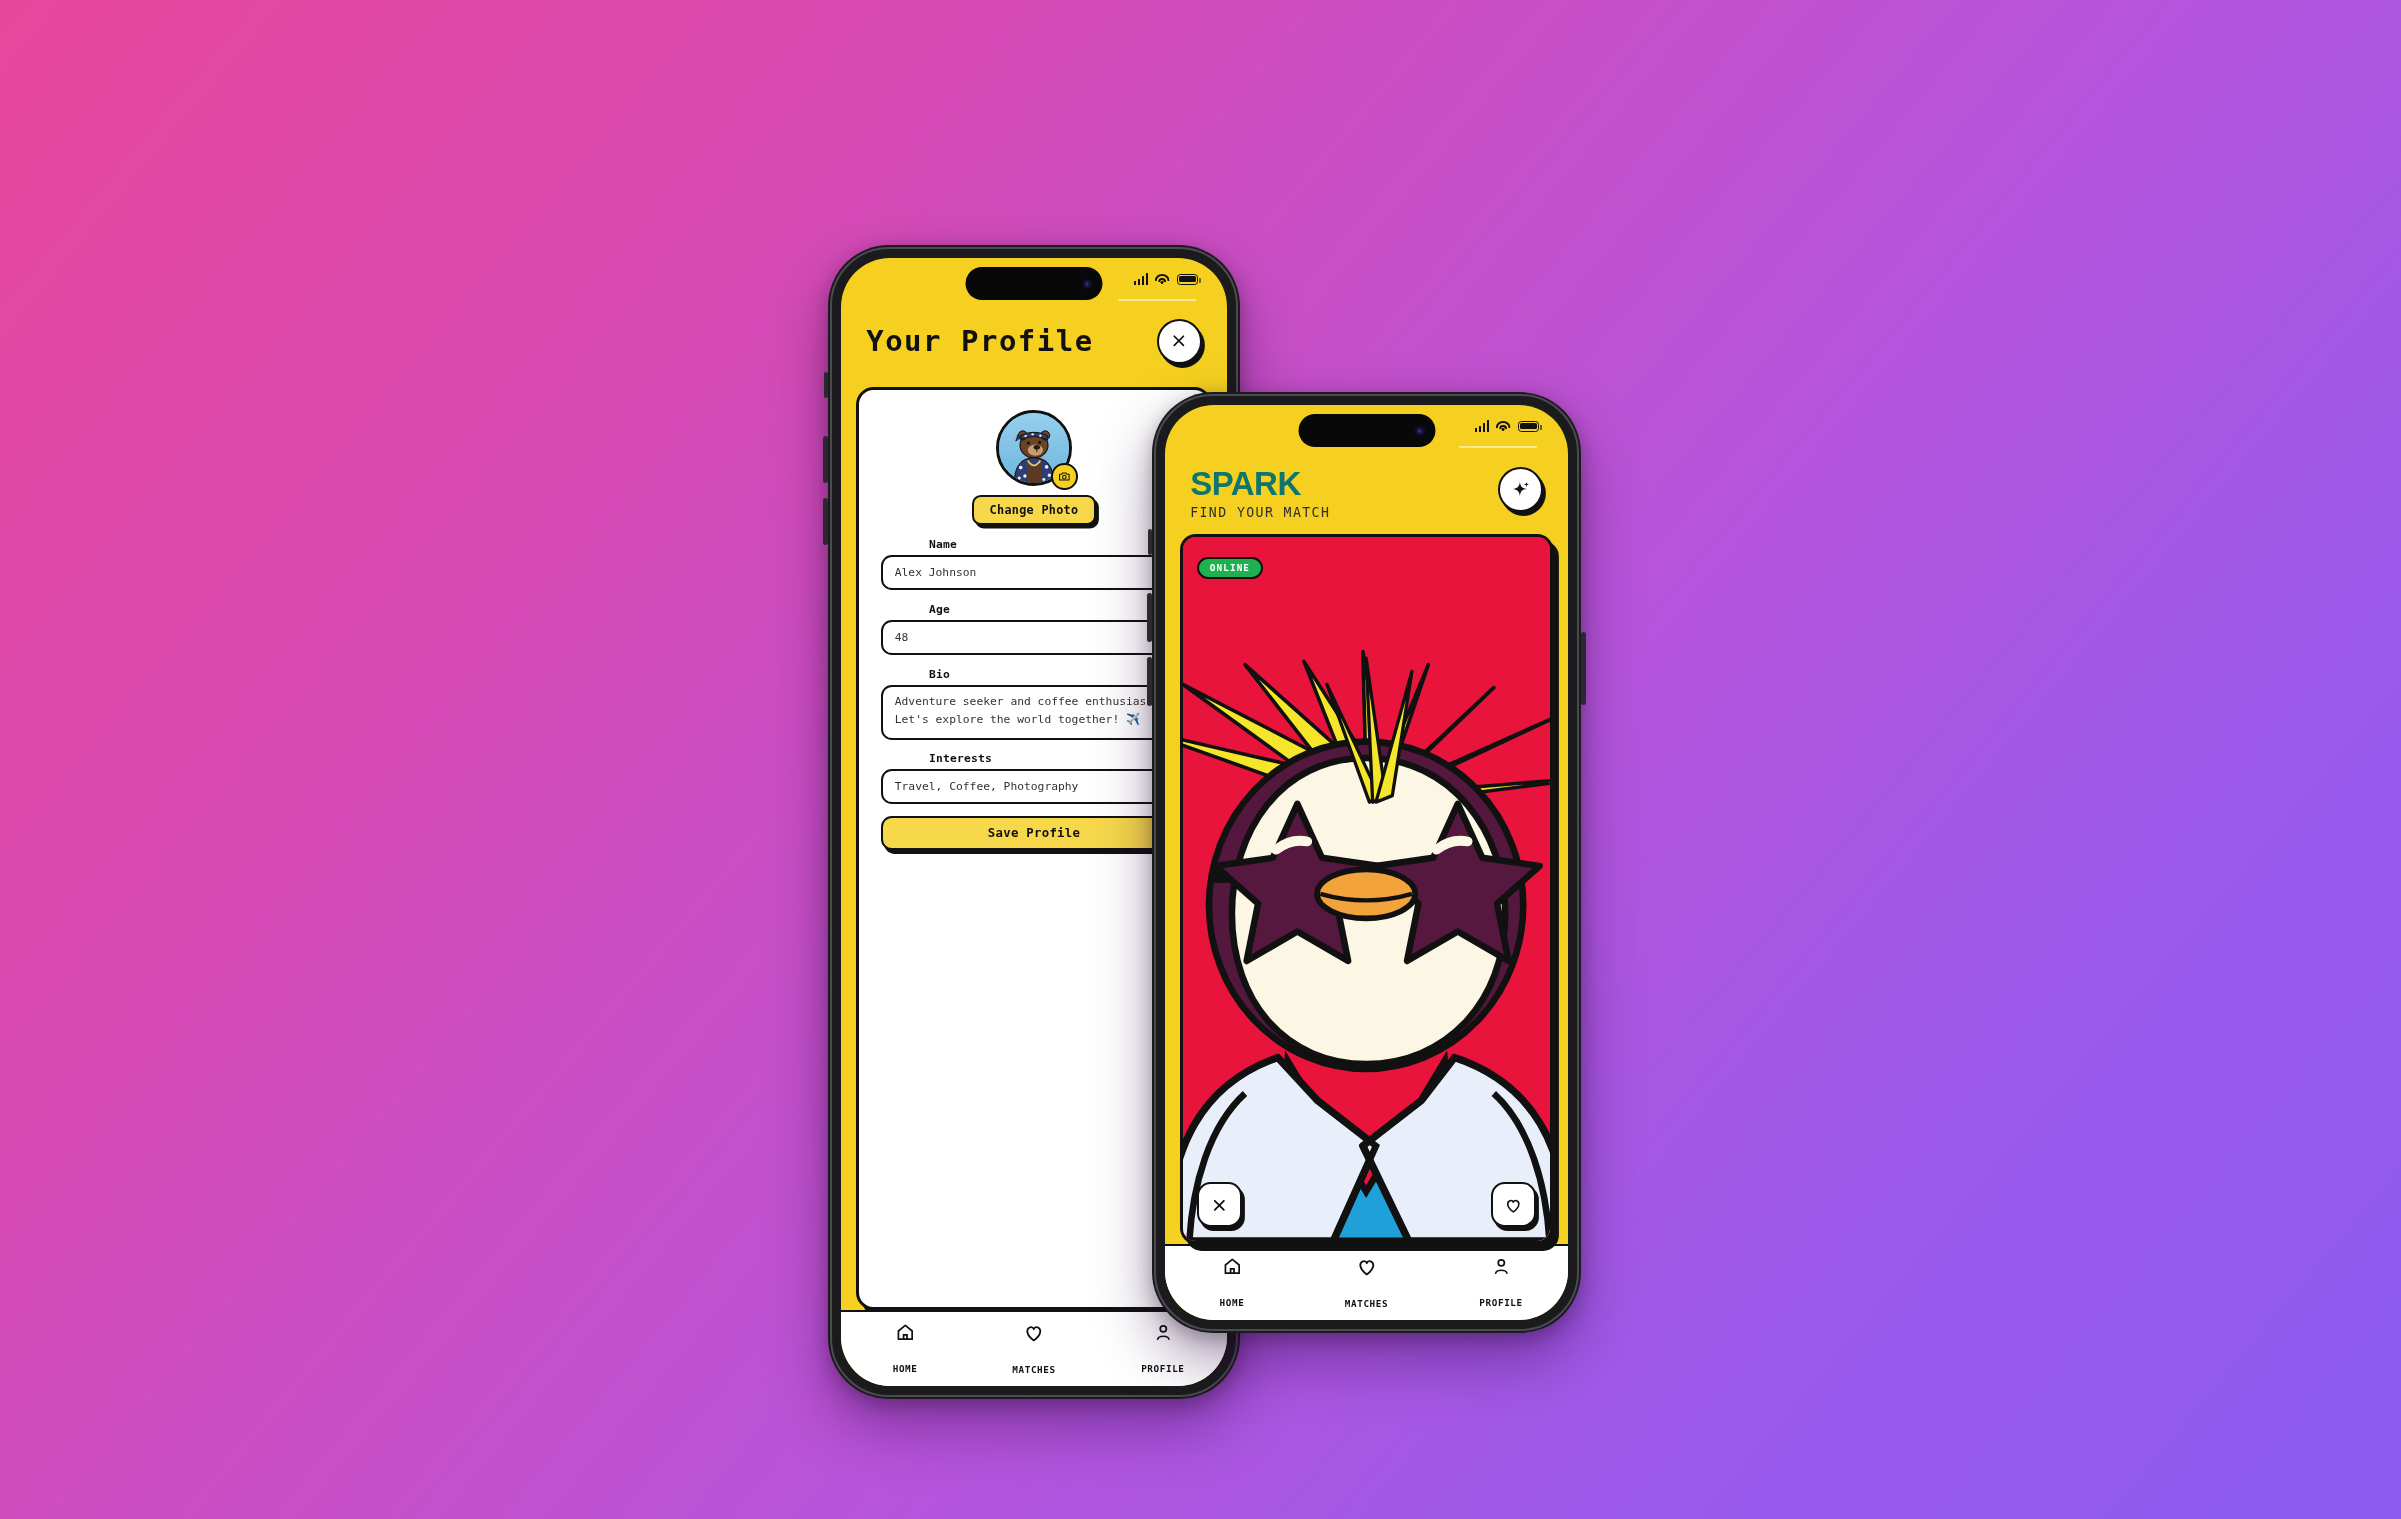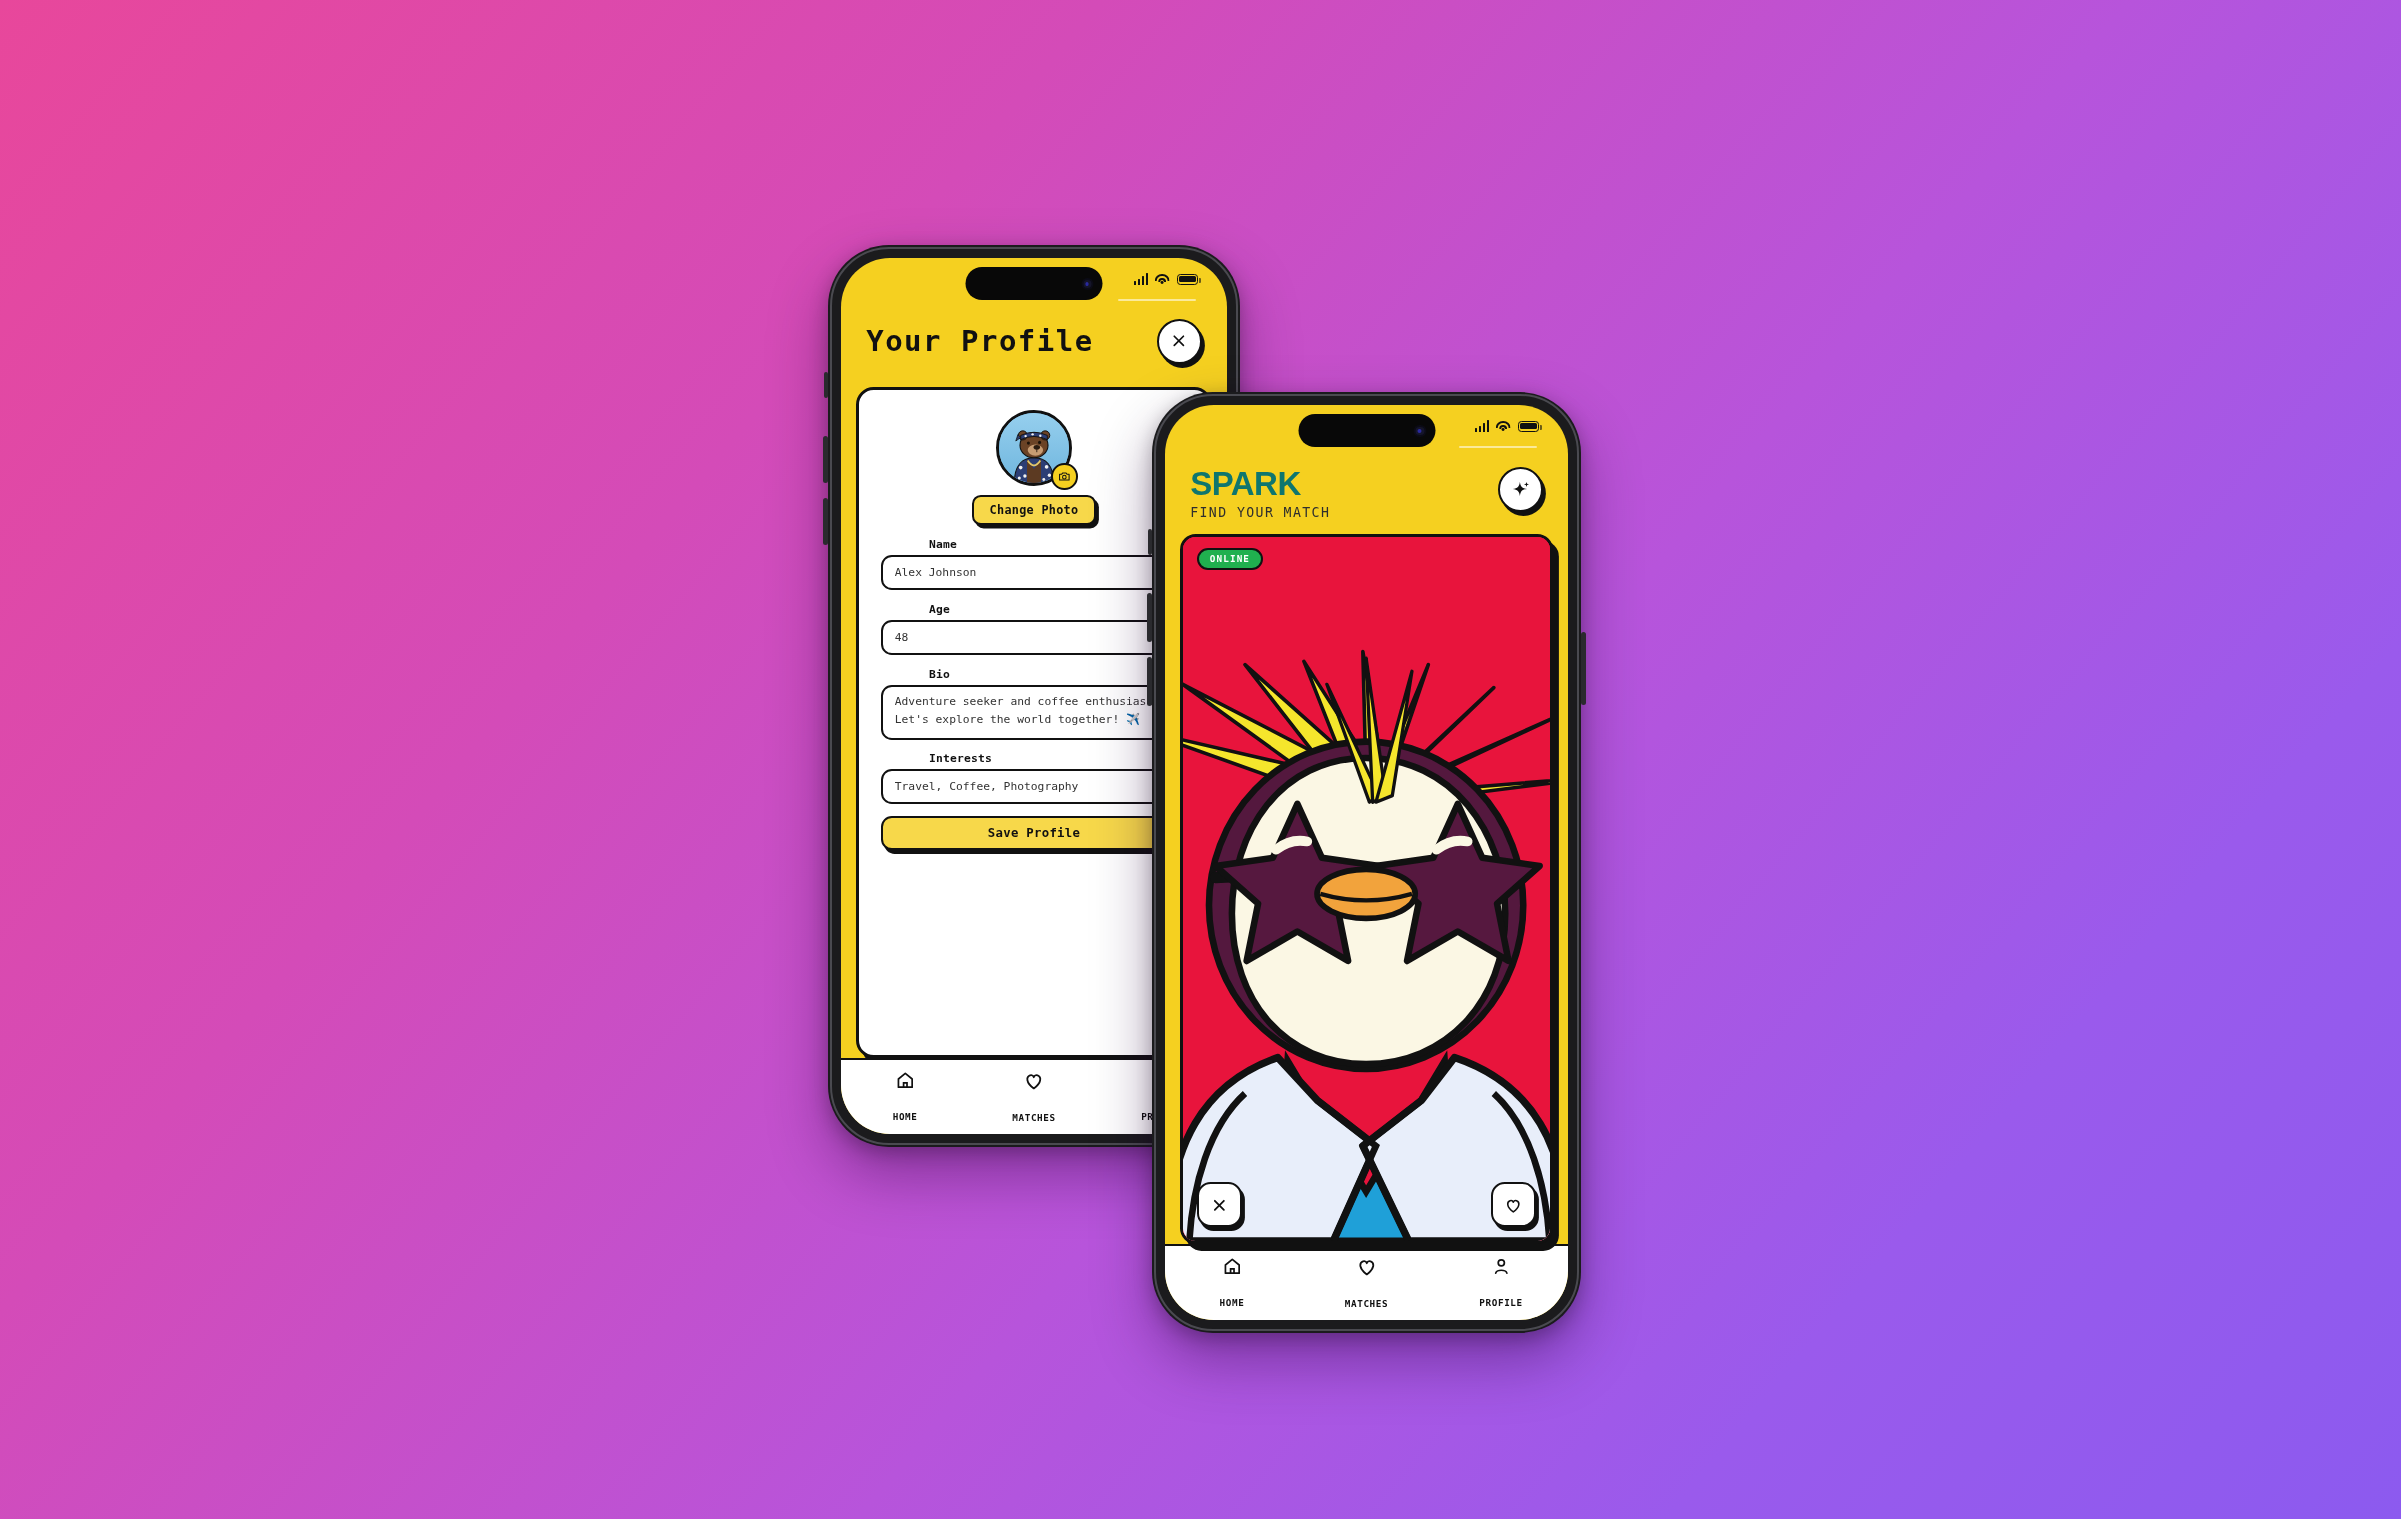--- a/index.html
+++ b/index.html
@@ -29,21 +29,21 @@
     position: relative;
     width: 100%; height: 100%;
     border-radius: 49px;
     background: #F5D020;
     overflow: hidden;
     display:flex; flex-direction:column;
   }
   
   .btn-side { position:absolute; background:#2a2a2e; border-radius:2.9px; }
 
-  #phone-back  { left: 828px; top: 245px;  width: 412px;  height: 902px; }
+  #phone-back  { left: 828px; top: 245px;  width: 412px;  height: 1154px; }
   #phone-front { left: 1152px; top: 392px; width: 429px;  height: 941px; z-index: 5; }
 
   
   .statusbar {
     position:relative;
     height: 55px;
     flex: none;
     display:flex; align-items:flex-start; justify-content:flex-end;
     padding: 15.7px 29px 0 0;
   }
@@ -174,21 +174,21 @@
     border:3.4px solid #111; border-radius:15.7px;
     box-shadow: 5.9px 6.9px 0 #111;
     background:#E8143C;
     overflow:hidden;
     display:flex; flex-direction:column;
     flex: 1 1 auto;
     position:relative;
   }
   .photo-area { position:relative; flex:1 1 auto; overflow:hidden; background:#E8143C; min-height:0; }
   .online-badge {
-    position:absolute; left:13.7px; top:11px; z-index:3;
+    position:absolute; left:13.7px; top:20px; z-index:3;
     background:#20B04F; border:2.5px solid #111; border-radius:29px;
     color:#fff; font-family:"DejaVu Sans Mono", monospace;
     font-size:9.3px; font-weight:700; letter-spacing:1.1px;
     padding:2.9px 10.8px 3.9px 10.8px;
   }
   .action-btn {
     position:absolute; bottom:13.7px; z-index:4;
     width:45px;height:45px; border-radius:13.7px;
     background:#fff; border:2.9px solid #111; box-shadow:2.9px 3.9px 0 #111;
     display:flex;align-items:center;justify-content:center;

